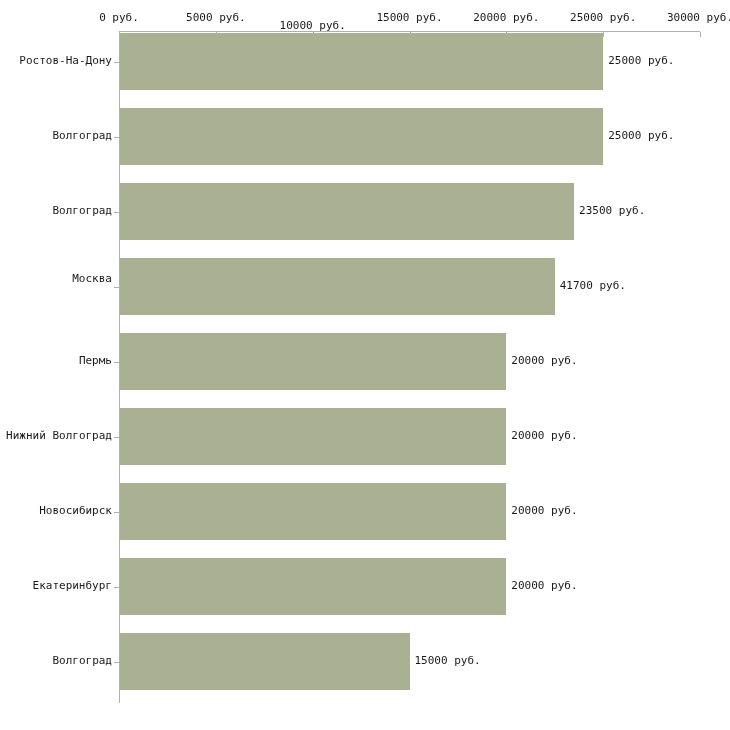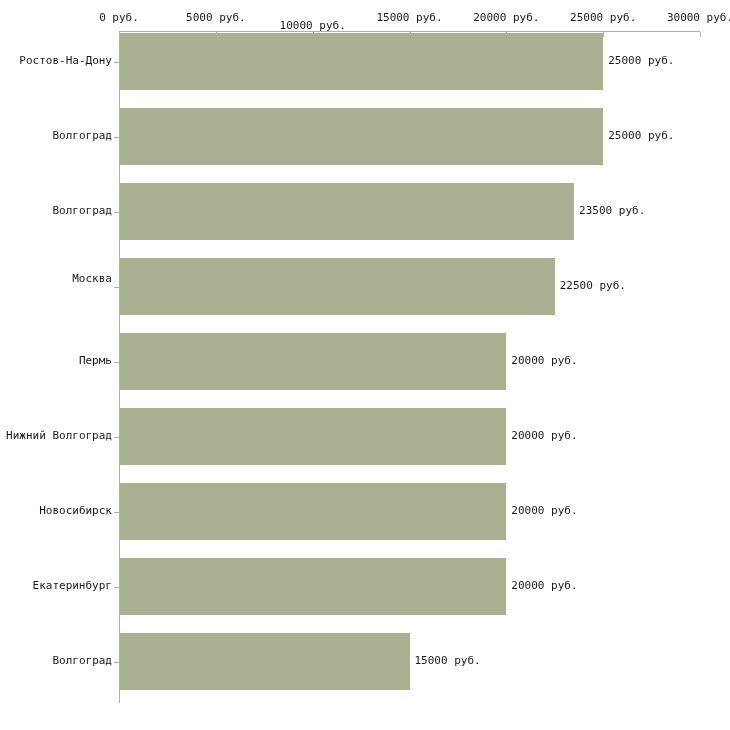--- a/index.html
+++ b/index.html
@@ -142,21 +142,21 @@
       <div class="bar" style="top: 333px; width: 386.333px; background: rgb(170, 176, 146);"></div>
       <div class="bar" style="top: 408px; width: 386.333px; background: rgb(170, 176, 146);"></div>
       <div class="bar" style="top: 483px; width: 386.333px; background: rgb(170, 176, 146);"></div>
       <div class="bar" style="top: 558px; width: 386.333px; background: rgb(170, 176, 146);"></div>
       <div class="bar" style="top: 633px; width: 289.5px; background: rgb(170, 176, 146);"></div>
     </div>
   <div id="bar-labels">
       <div class="bar-value-label" style="left: 608.167px; top: 53.5px;">25000 руб.</div>
       <div class="bar-value-label" style="left: 608.167px; top: 128.5px;">25000 руб.</div>
       <div class="bar-value-label" style="left: 579.117px; top: 203.5px;">23500 руб.</div>
-      <div class="bar-value-label" style="left: 559.75px; top: 278.5px;">22500 руб.</div>
+      <div class="bar-value-label" style="left: 559.75px; top: 278.5px;">41700 руб.</div>
       <div class="bar-value-label" style="left: 511.333px; top: 353.5px;">20000 руб.</div>
       <div class="bar-value-label" style="left: 511.333px; top: 428.5px;">20000 руб.</div>
       <div class="bar-value-label" style="left: 511.333px; top: 503.5px;">20000 руб.</div>
       <div class="bar-value-label" style="left: 511.333px; top: 578.5px;">20000 руб.</div>
       <div class="bar-value-label" style="left: 414.5px; top: 653.5px;">15000 руб.</div>
     </div>
 
 </div>
 
 </body></html>

